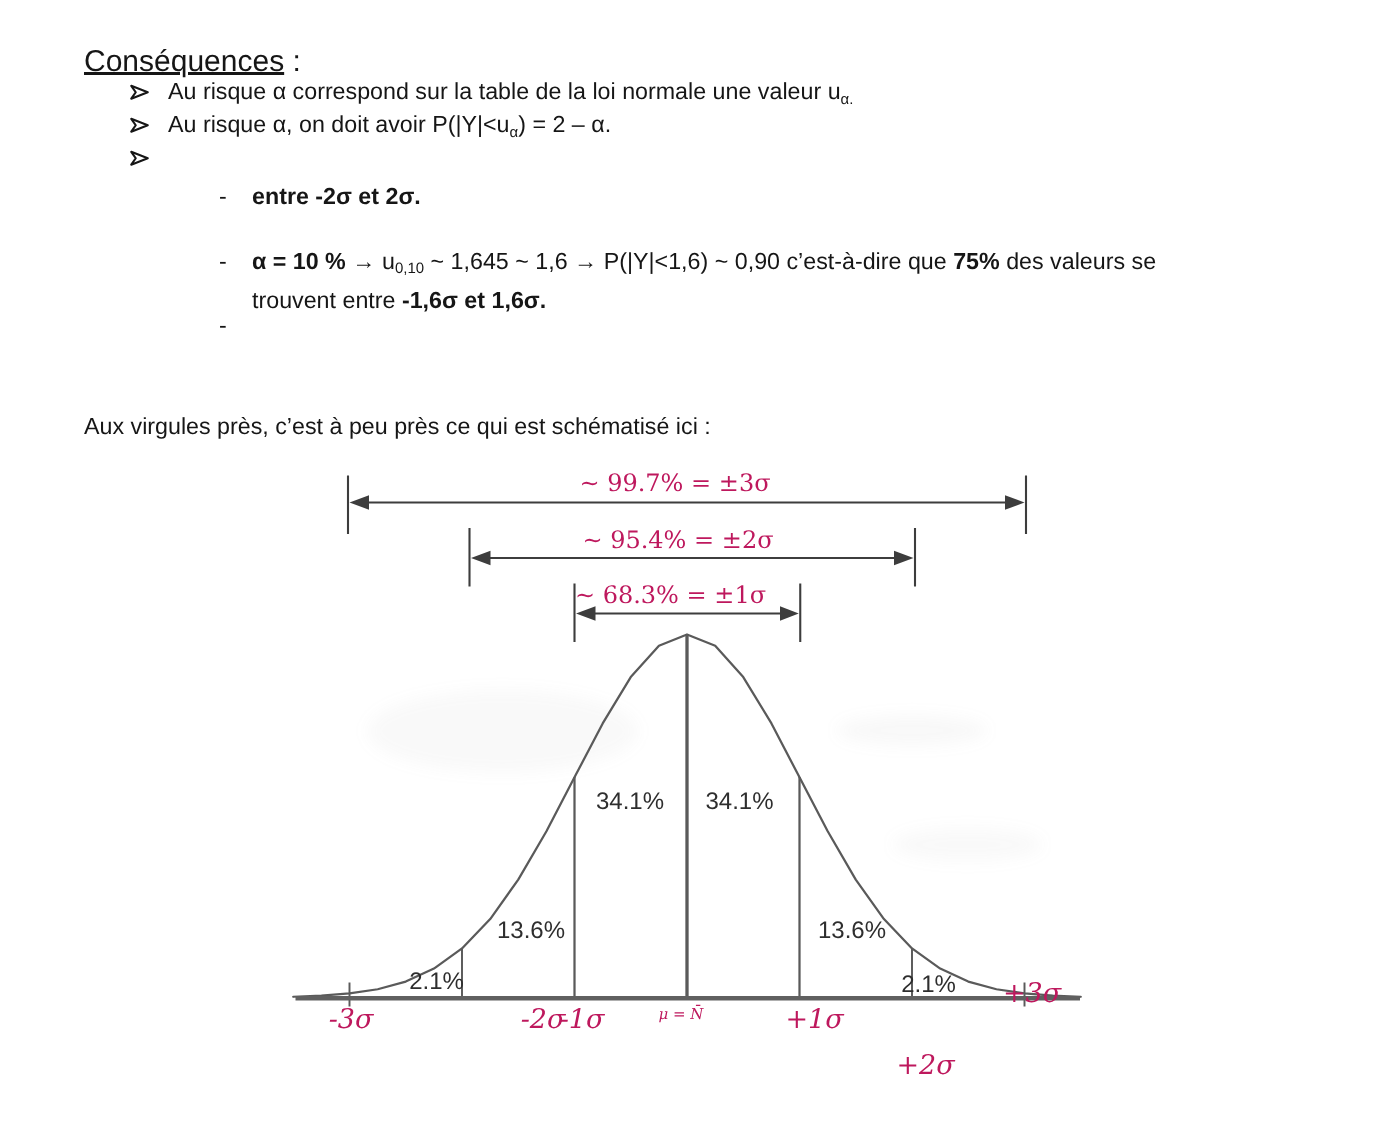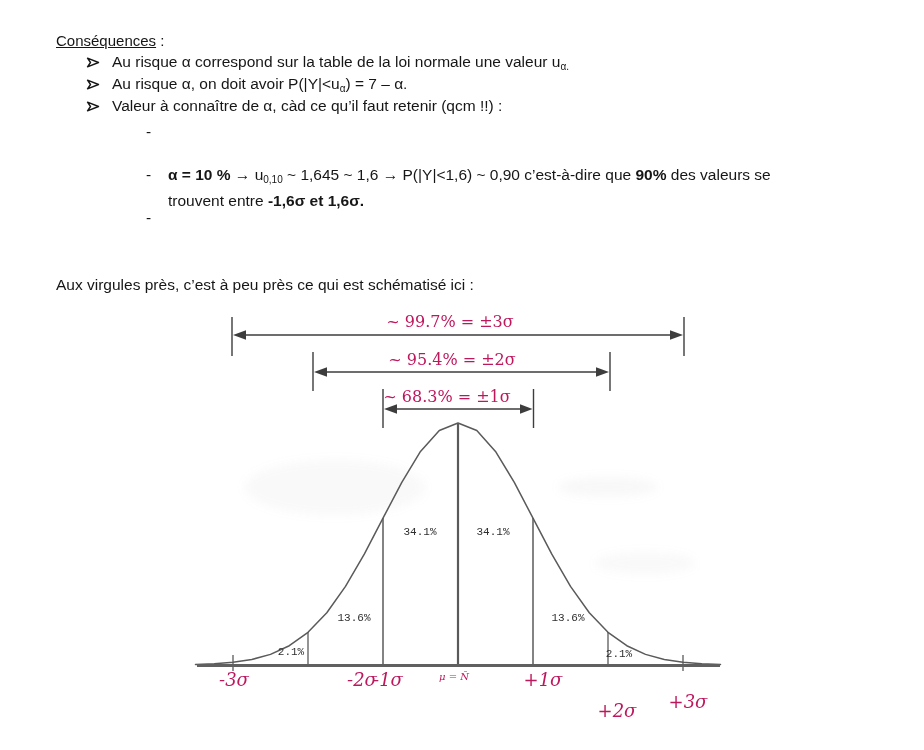--- a/index.html
+++ b/index.html
@@ -6,21 +6,21 @@
   body{
     width:924px;height:750px;
     background:#ffffff;
     position:relative;
     font-family:"Liberation Sans",sans-serif;
     color:#161616;
     overflow:hidden;
   }
   .abs{position:absolute;}
   
-  .heading{left:56px;top:31px;font-size:15px;line-height:20px;}
+  .heading{left:56px;top:31px;font-size:20px;line-height:20px;}
   .heading .underl{text-decoration:underline;}
   .bullet{left:86px;font-size:15.5px;line-height:20px;white-space:nowrap;}
   .bullet .marker{display:inline-block;width:26px;vertical-align:-1px;}
   .subitem{left:146px;font-size:15.5px;}
   .subitem .dash{position:absolute;left:0;top:0;line-height:21.5px;}
   .subitem .slines{margin-left:22px;width:725px;}
   .sline{line-height:21.5px;white-space:nowrap;}
   b{font-weight:700;}
   .sub{font-size:10px;vertical-align:-3px;}
   .caption{left:56px;top:275px;font-size:15.5px;line-height:20px;}
@@ -28,60 +28,61 @@
   .diagram{left:190px;top:302px;width:545px;height:400px;}
   .diagram svg{position:absolute;left:0;top:0;}
   .dlabel{
     position:absolute;transform:translateX(-50%);
     font-family:"DejaVu Serif","Liberation Serif",serif;
     color:#be185d;white-space:nowrap;
   }
   .span-label{font-size:16px;}
   .pct{
     position:absolute;transform:translateX(-50%);
-    font-family:Liberation Mono, monospace;
-    font-size:11px;color:#2e2e2e;white-space:nowrap;
+    font-family:Liberation Sans, sans-serif;
+    font-size:16px;color:#2e2e2e;white-space:nowrap;
   }
   .axis-label{font-size:18px;font-style:italic;}
   .mu-label{font-size:10px;font-style:italic;}
   .smudge{position:absolute;border-radius:50%;filter:blur(5px);pointer-events:none;}
 </style>
 </head>
 <body>
 
 <div class="abs heading"><span class="underl">Conséquences</span><span> :</span></div>
 
 <div class="abs bullet" style="top:52px">
   <span class="marker"><svg width="14" height="11" viewBox="0 0 14 11">
         <path d="M1.5,1.2 L12.5,5.5 L1.5,9.8 L4.5,5.5 Z" fill="none" stroke="#161616" stroke-width="1.4" stroke-linejoin="round"></path>
       </svg></span><span>Au risque α correspond sur la table de la loi normale une valeur u</span><span class="sub">α.</span>
 </div>
 
 <div class="abs bullet" style="top:74px">
   <span class="marker"><svg width="14" height="11" viewBox="0 0 14 11">
         <path d="M1.5,1.2 L12.5,5.5 L1.5,9.8 L4.5,5.5 Z" fill="none" stroke="#161616" stroke-width="1.4" stroke-linejoin="round"></path>
-      </svg></span><span>Au risque α, on doit avoir P(|Y|&lt;u</span><span class="sub">α</span><span>) = 7 – α.</span>
+      </svg></span><span>Au risque α, on doit avoir P(|Y|&lt;u</span><span class="sub">α</span><span>) = 2 – α.</span>
 </div>
 
 <div class="abs bullet" style="top:96px">
   <span class="marker"><svg width="14" height="11" viewBox="0 0 14 11">
         <path d="M1.5,1.2 L12.5,5.5 L1.5,9.8 L4.5,5.5 Z" fill="none" stroke="#161616" stroke-width="1.4" stroke-linejoin="round"></path>
-      </svg></span><span>Valeur à connaître de α, càd ce qu’il faut retenir (qcm !!) :</span>
+      </svg></span>
 </div>
 
 <div class="abs subitem" style="top:120.5px">
   <span class="dash">-</span>
   <div class="slines">
+    <div class="sline"><span></span><b>entre -2σ et 2σ.</b></div>
   </div>
 </div>
 
 <div class="abs subitem" style="top:163.5px">
   <span class="dash">-</span>
   <div class="slines">
-    <div class="sline"><b>α = 10 %</b><span> → u</span><span class="sub">0,10</span><span> ~ 1,645 ~ 1,6 → P(|Y|&lt;1,6) ~ 0,90 c’est-à-dire que </span><b>90%</b><span> des valeurs se</span></div>
+    <div class="sline"><b>α = 10 %</b><span> → u</span><span class="sub">0,10</span><span> ~ 1,645 ~ 1,6 → P(|Y|&lt;1,6) ~ 0,90 c’est-à-dire que </span><b>75%</b><span> des valeurs se</span></div>
     <div class="sline"><span>trouvent entre </span><b>-1,6σ et 1,6σ.</b></div>
   </div>
 </div>
 
 <div class="abs subitem" style="top:207px">
   <span class="dash">-</span>
   <div class="slines">
   </div>
 </div>
 
@@ -136,14 +137,14 @@
   <div class="pct" style="left:378px;top:310px;">13.6%</div>
   <div class="pct" style="left:101px;top:344px;">2.1%</div>
   <div class="pct" style="left:429px;top:346px;">2.1%</div>
 
   <div class="dlabel axis-label" style="left:44px;top:367px;">-3σ</div>
   <div class="dlabel axis-label" style="left:127px;top:367px;margin-left:45px;">-2σ</div>
   <div class="dlabel axis-label" style="left:198px;top:367px;">-1σ</div>
   <div class="dlabel mu-label" style="left:264px;top:369px;">μ = N̄</div>
   <div class="dlabel axis-label" style="left:353px;top:367px;">+1σ</div>
   <div class="dlabel axis-label" style="left:427px;top:367px;margin-top:31px;">+2σ</div>
-  <div class="dlabel axis-label" style="left:498px;top:389px;">+3σ</div>
+  <div class="dlabel axis-label" style="left:498px;top:350px;">+3σ</div>
 </div>
 
 </body></html>

